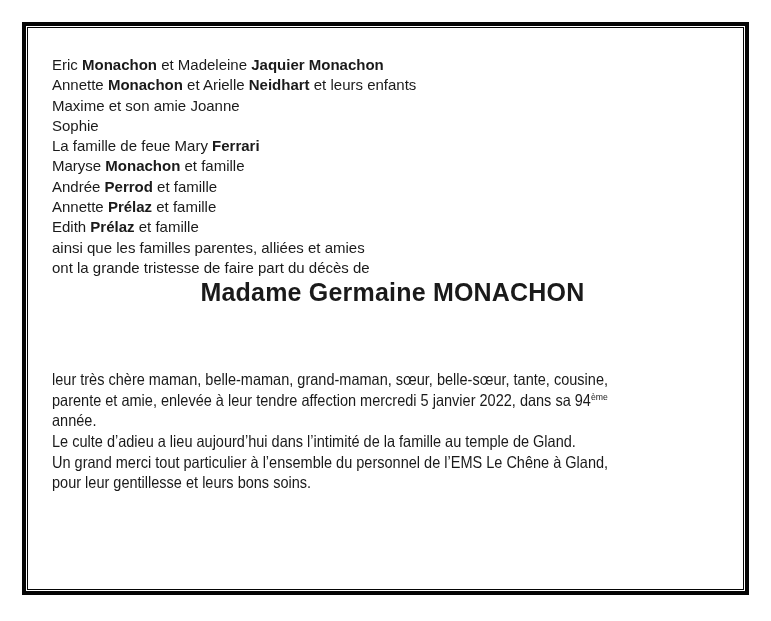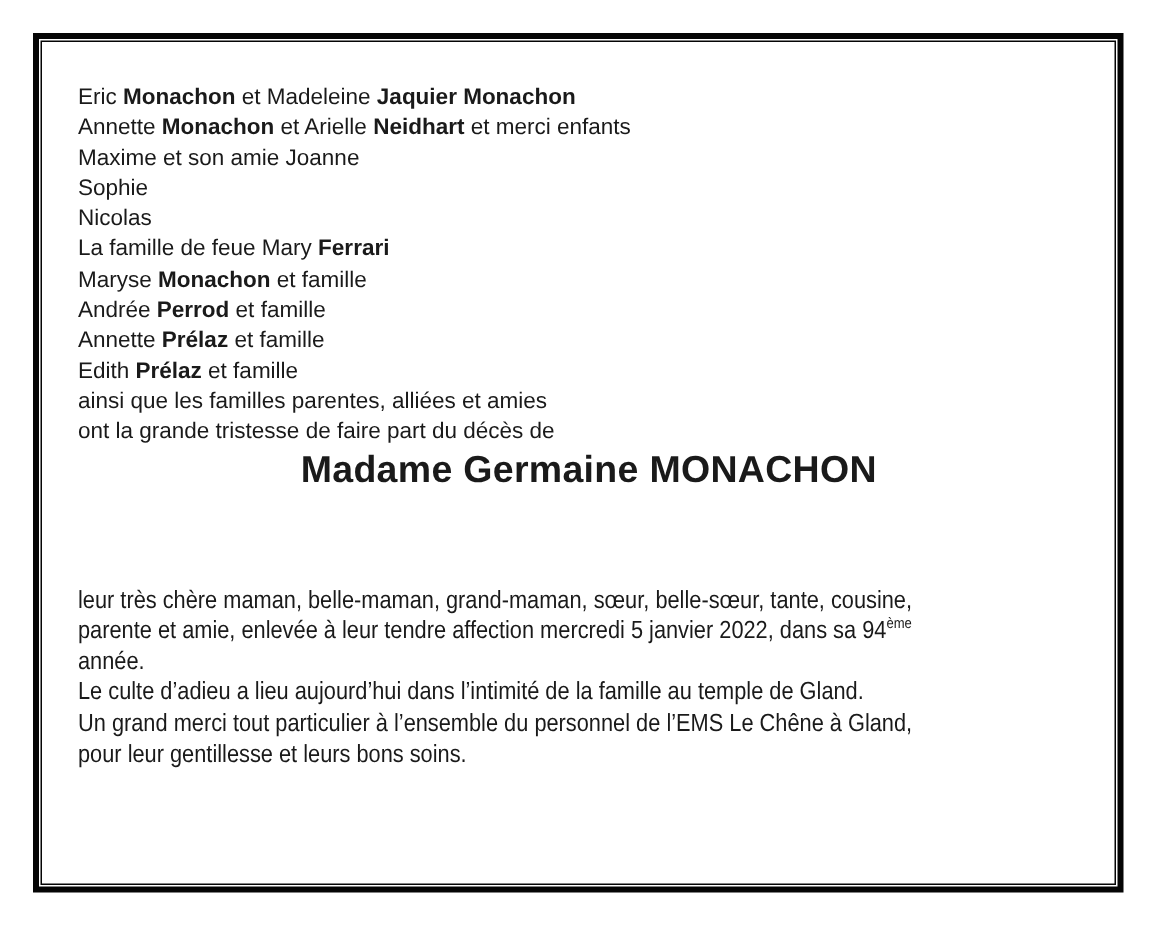--- a/index.html
+++ b/index.html
@@ -69,24 +69,23 @@
   }
 </style>
 </head>
 <body>
 
 <div class="frame">
   <div class="inner">
 
     <div class="family-list">
         <div class="line"><span>Eric </span><span class="b">Monachon</span><span> et Madeleine </span><span class="b">Jaquier Monachon</span></div>
-        <div class="line"><span>Annette </span><span class="b">Monachon</span><span> et Arielle </span><span class="b">Neidhart</span><span> et merci enfants</span></div>
+        <div class="line"><span>Annette </span><span class="b">Monachon</span><span> et Arielle </span><span class="b">Neidhart</span><span> et leurs enfants</span></div>
         <div class="line"><span>Maxime et son amie Joanne</span></div>
         <div class="line"><span>Sophie</span></div>
-        <div class="line"><span>Nicolas</span></div>
         <div class="line"><span>La famille de feue Mary </span><span class="b">Ferrari</span></div>
         <div class="line"><span>Maryse </span><span class="b">Monachon</span><span> et famille</span></div>
         <div class="line"><span>Andrée </span><span class="b">Perrod</span><span> et famille</span></div>
         <div class="line"><span>Annette </span><span class="b">Prélaz</span><span> et famille</span></div>
         <div class="line"><span>Edith </span><span class="b">Prélaz</span><span> et famille</span></div>
         <div class="line"><span>ainsi que les familles parentes, alliées et amies</span></div>
         <div class="line"><span>ont la grande tristesse de faire part du décès de</span></div>
       </div>
 
     <div class="deceased-title">Madame Germaine MONACHON</div>

